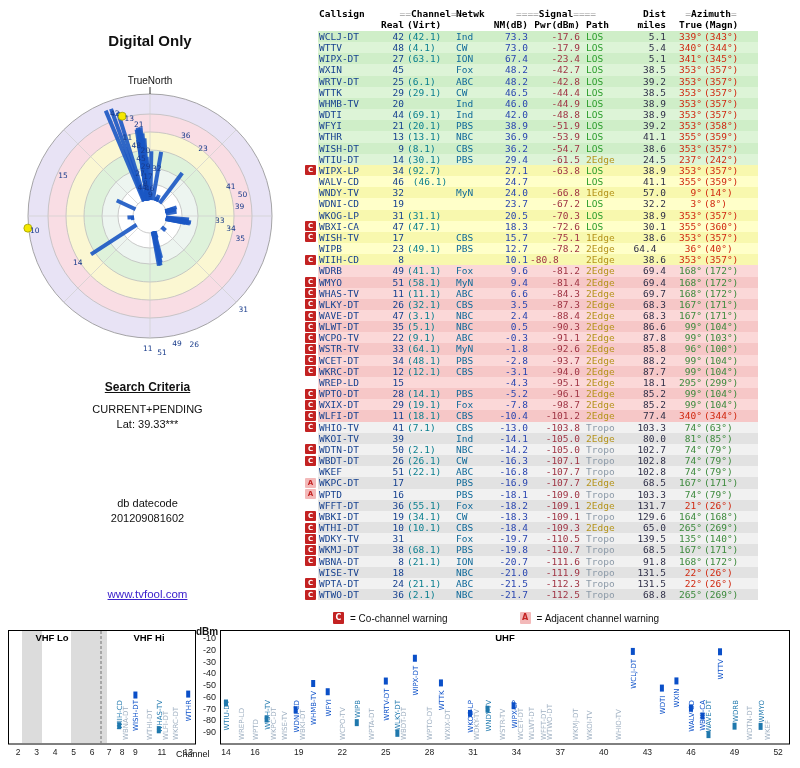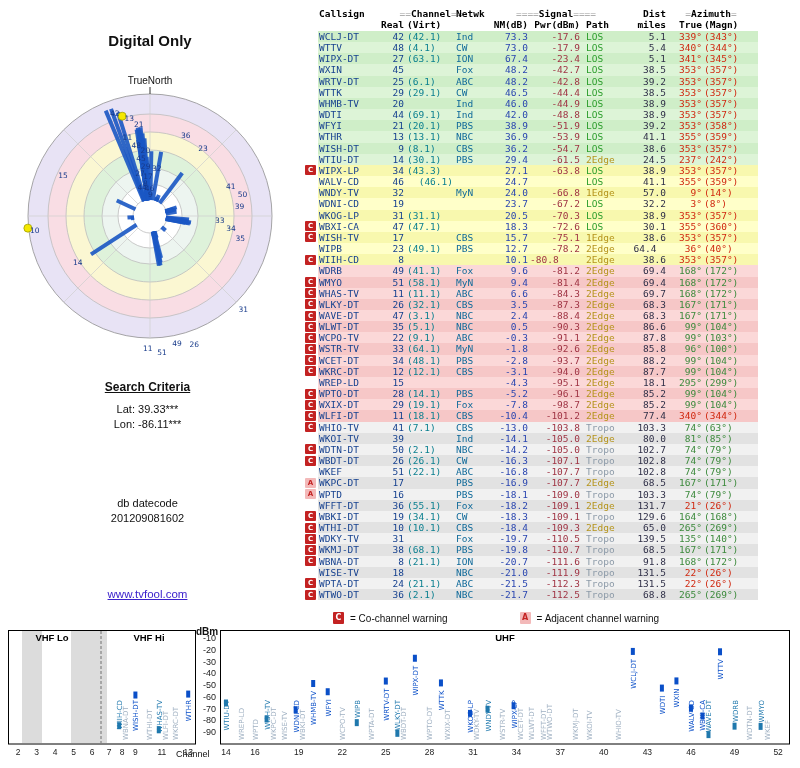--- a/index.html
+++ b/index.html
@@ -152,22 +152,22 @@
     <text x="156.94033675642925" y="294.97867363856915" text-anchor="middle" font-size="7.5" fill="#173a8a" font-family="DejaVu Sans, sans-serif">51</text>
     <text x="189.27726900617336" y="287.0905262815071" text-anchor="middle" font-size="7.5" fill="#173a8a" font-family="DejaVu Sans, sans-serif">26</text>
     <text x="142.67882994384132" y="291.4797434558001" text-anchor="middle" font-size="7.5" fill="#173a8a" font-family="DejaVu Sans, sans-serif">11</text>
     <text x="72.87433115669353" y="205.33895701129234" text-anchor="middle" font-size="7.5" fill="#173a8a" font-family="DejaVu Sans, sans-serif">14</text>
     <circle cx="22.864646409606635" cy="168.13684383499708" r="4" fill="#f5e800" stroke="#a0a000" stroke-width="0.8"></circle>
     <text x="29.864646409606635" y="172.63684383499708" text-anchor="middle" font-size="7.5" fill="#173a8a" font-family="DejaVu Sans, sans-serif">10</text>
     <text x="57.99445244448161" y="117.92864687289284" text-anchor="middle" font-size="7.5" fill="#173a8a" font-family="DejaVu Sans, sans-serif">15</text>
   </svg>
 <div class="crit-title">Search Criteria</div>
 <div id="search-lines">
+    <div>CURRENT+PENDING</div>
     <div>Lat: 39.33***</div>
-    <div>Lon: -86.11***</div>
   </div>
 <div class="datecode-label">db datecode</div>
 <div class="datecode-value">201209081602</div>
 <a class="tvfool-link">www.tvfool.com</a>
 
 <div id="sigtable">
   <div class="hrow" style="top:11px">
     <span class="hcell" style="left:60px;width:26px;text-align:right">Real</span>
     <span class="hcell" style="left:89px;width:46px">(Virt)</span>
     <span class="hcell" style="left:170px;width:40px;text-align:right">NM(dB)</span>
@@ -327,33 +327,33 @@
         <span class="cell c-pwr" style="left: 212px; width: 50px; text-align: right;">-61.5</span>
         <span class="cell c-path path-edge" style="left: 268px; width: 40px; text-align: left;">2Edge</span>
         <span class="cell c-miles" style="left: 306px; width: 42px; text-align: right;">24.5</span>
         <span class="cell c-az az-r" style="left: 350px; width: 34px; text-align: right;">237°</span>
         <span class="cell c-az az-r" style="left: 386px; width: 50px; text-align: left;">(242°)</span>
       </div>
       <div class="trow tier-y" style="top: 156.92px;">
         <span class="warnbox warn-C">C</span>
         <span class="cell c-call" style="left: 1px; width: 58px; text-align: left;">WIPX-LP</span>
         <span class="cell c-real" style="left: 60px; width: 26px; text-align: right;">34</span>
-        <span class="cell c-virt" style="left: 89px; width: 46px; text-align: left;">(43.3)</span>
+        <span class="cell c-virt" style="left: 89px; width: 46px; text-align: left;">(92.7)</span>
         <span class="cell c-net" style="left: 138px; width: 34px; text-align: left;"></span>
         <span class="cell c-nm" style="left: 170px; width: 40px; text-align: right;">27.1</span>
         <span class="cell c-pwr" style="left: 212px; width: 50px; text-align: right;">-63.8</span>
         <span class="cell c-path path-los" style="left: 268px; width: 40px; text-align: left;">LOS</span>
         <span class="cell c-miles" style="left: 306px; width: 42px; text-align: right;">38.9</span>
         <span class="cell c-az az-r" style="left: 350px; width: 34px; text-align: right;">353°</span>
         <span class="cell c-az az-r" style="left: 386px; width: 50px; text-align: left;">(357°)</span>
       </div>
       <div class="trow tier-y alt" style="top: 168.08px;">
         <span class="cell c-call" style="left: 1px; width: 58px; text-align: left;">WALV-CD</span>
         <span class="cell c-real" style="left: 60px; width: 26px; text-align: right;">46</span>
-        <span class="cell c-virt" style="left: 89px; width: 46px; text-align: right;">(46.1)</span>
+        <span class="cell c-virt" style="left: 89px; width: 46px; text-align: center;">(46.1)</span>
         <span class="cell c-net" style="left: 138px; width: 34px; text-align: left;"></span>
         <span class="cell c-nm" style="left: 170px; width: 40px; text-align: right;">24.7</span>
         <span class="cell c-pwr" style="left: 212px; width: 50px; text-align: center; margin-top: 44px;">-66.0</span>
         <span class="cell c-path path-los" style="left: 268px; width: 40px; text-align: left;">LOS</span>
         <span class="cell c-miles" style="left: 306px; width: 42px; text-align: right;">41.1</span>
         <span class="cell c-az az-r" style="left: 350px; width: 34px; text-align: right;">355°</span>
         <span class="cell c-az az-r" style="left: 386px; width: 50px; text-align: left;">(359°)</span>
       </div>
       <div class="trow tier-y" style="top: 179.24px;">
         <span class="cell c-call" style="left: 1px; width: 58px; text-align: left;">WNDY-TV</span>

